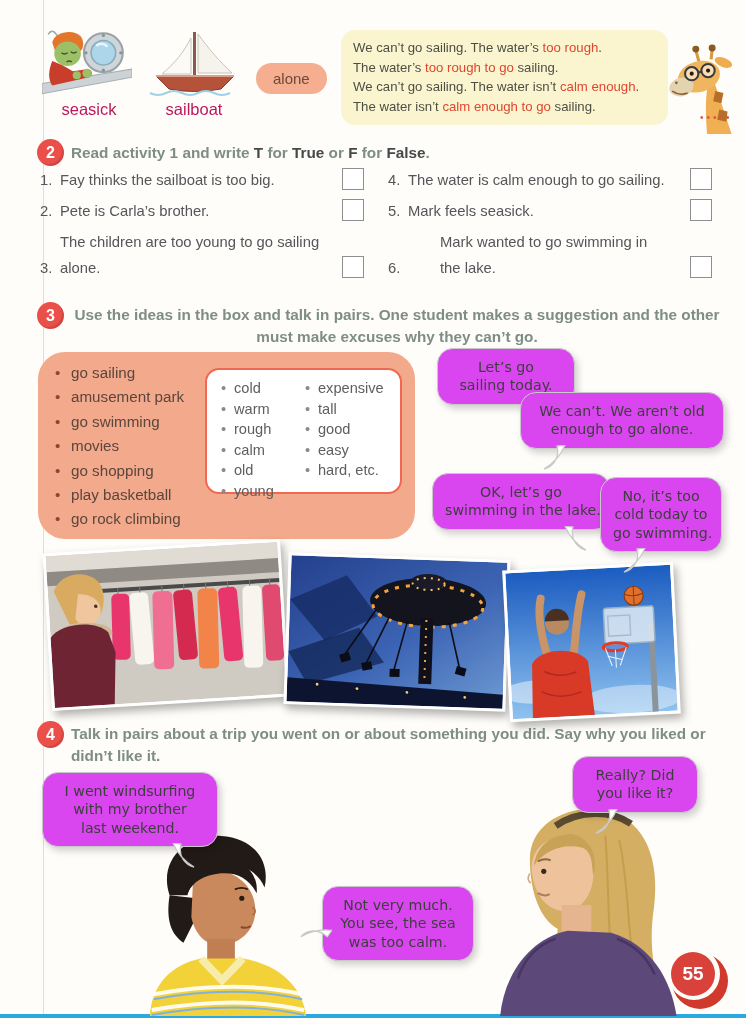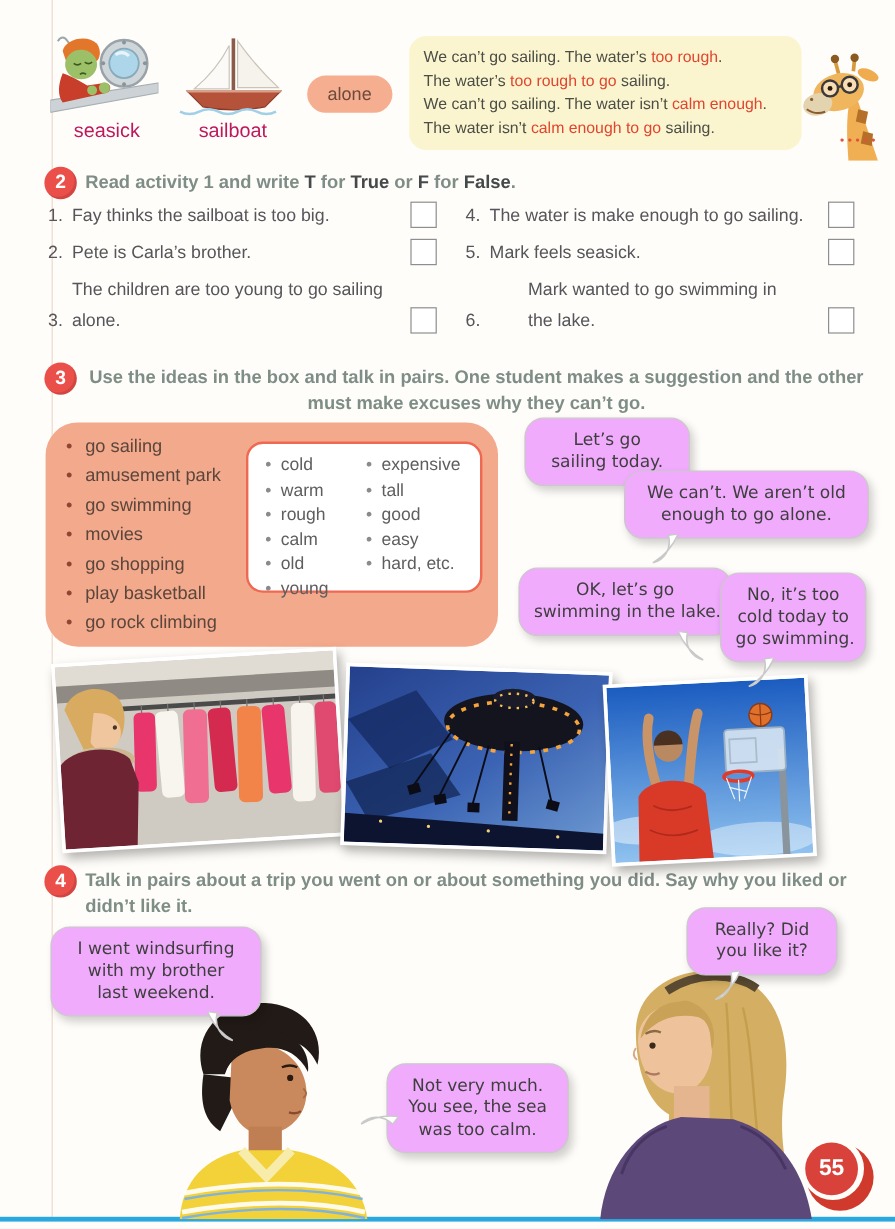--- a/index.html
+++ b/index.html
@@ -53,21 +53,21 @@
     position:absolute; left:167px; top:16px; width:197px; height:126px;
     background:#fff; border:2px solid #ef6852; border-radius:14px;
     box-sizing:border-box; display:flex; padding:8px 0 0 14px;
   }
   .adj-col li { position:relative; padding-left:13px; font-size:14.6px; line-height:20.6px; color:#5e5e5e; }
   .adj-col li::before { content:"•"; position:absolute; left:0; color:#8a8a8a; }
   .adj-col.c1 { width:84px; } .adj-col.c2 { width:92px; }
 
   
   .bubble {
-    position:absolute; background:#f0abfc; border:1.5px solid #c9c9c9; border-radius:16px;
+    position:absolute; background:#d946ef; border:1.5px solid #c9c9c9; border-radius:16px;
     padding:9px 12px; font-family:"DejaVu Sans", sans-serif; font-size:14.2px;
     line-height:1.3; color:#3e3e3e; text-align:center;
     box-shadow:3px 4px 7px rgba(0,0,0,0.18); z-index:6;
   }
   .bubble span { display:block; white-space:nowrap; }
   .tail { position:absolute; width:26px; height:27px; bottom:-24px; z-index:7; }
   .tail.t-r { right:22px; }
   .tail.t-l { left:22px; transform:scaleX(-1); }
   .tail.t-sl { left:-20px; bottom:auto; top:42%; transform:rotate(120deg); }
 
@@ -172,21 +172,21 @@
     <div class="tf-row">
       <div class="tf-num">3.</div>
       <div class="tf-text">The children are too young to go sailing alone.</div>
       <div class="checkbox"></div>
     </div>
   </div>
 
   <div class="tf-col" style="left:388px;top:167px;width:324px;">
     <div class="tf-row">
       <div class="tf-num">4.</div>
-      <div class="tf-text">The water is make enough to go sailing.</div>
+      <div class="tf-text">The water is calm enough to go sailing.</div>
       <div class="checkbox"></div>
     </div>
     <div class="tf-row">
       <div class="tf-num">5.</div>
       <div class="tf-text">Mark feels seasick.</div>
       <div class="checkbox"></div>
     </div>
     <div class="tf-row">
       <div class="tf-num">6.</div>
       <div class="tf-text w228">Mark wanted to go swimming in the lake.</div>

